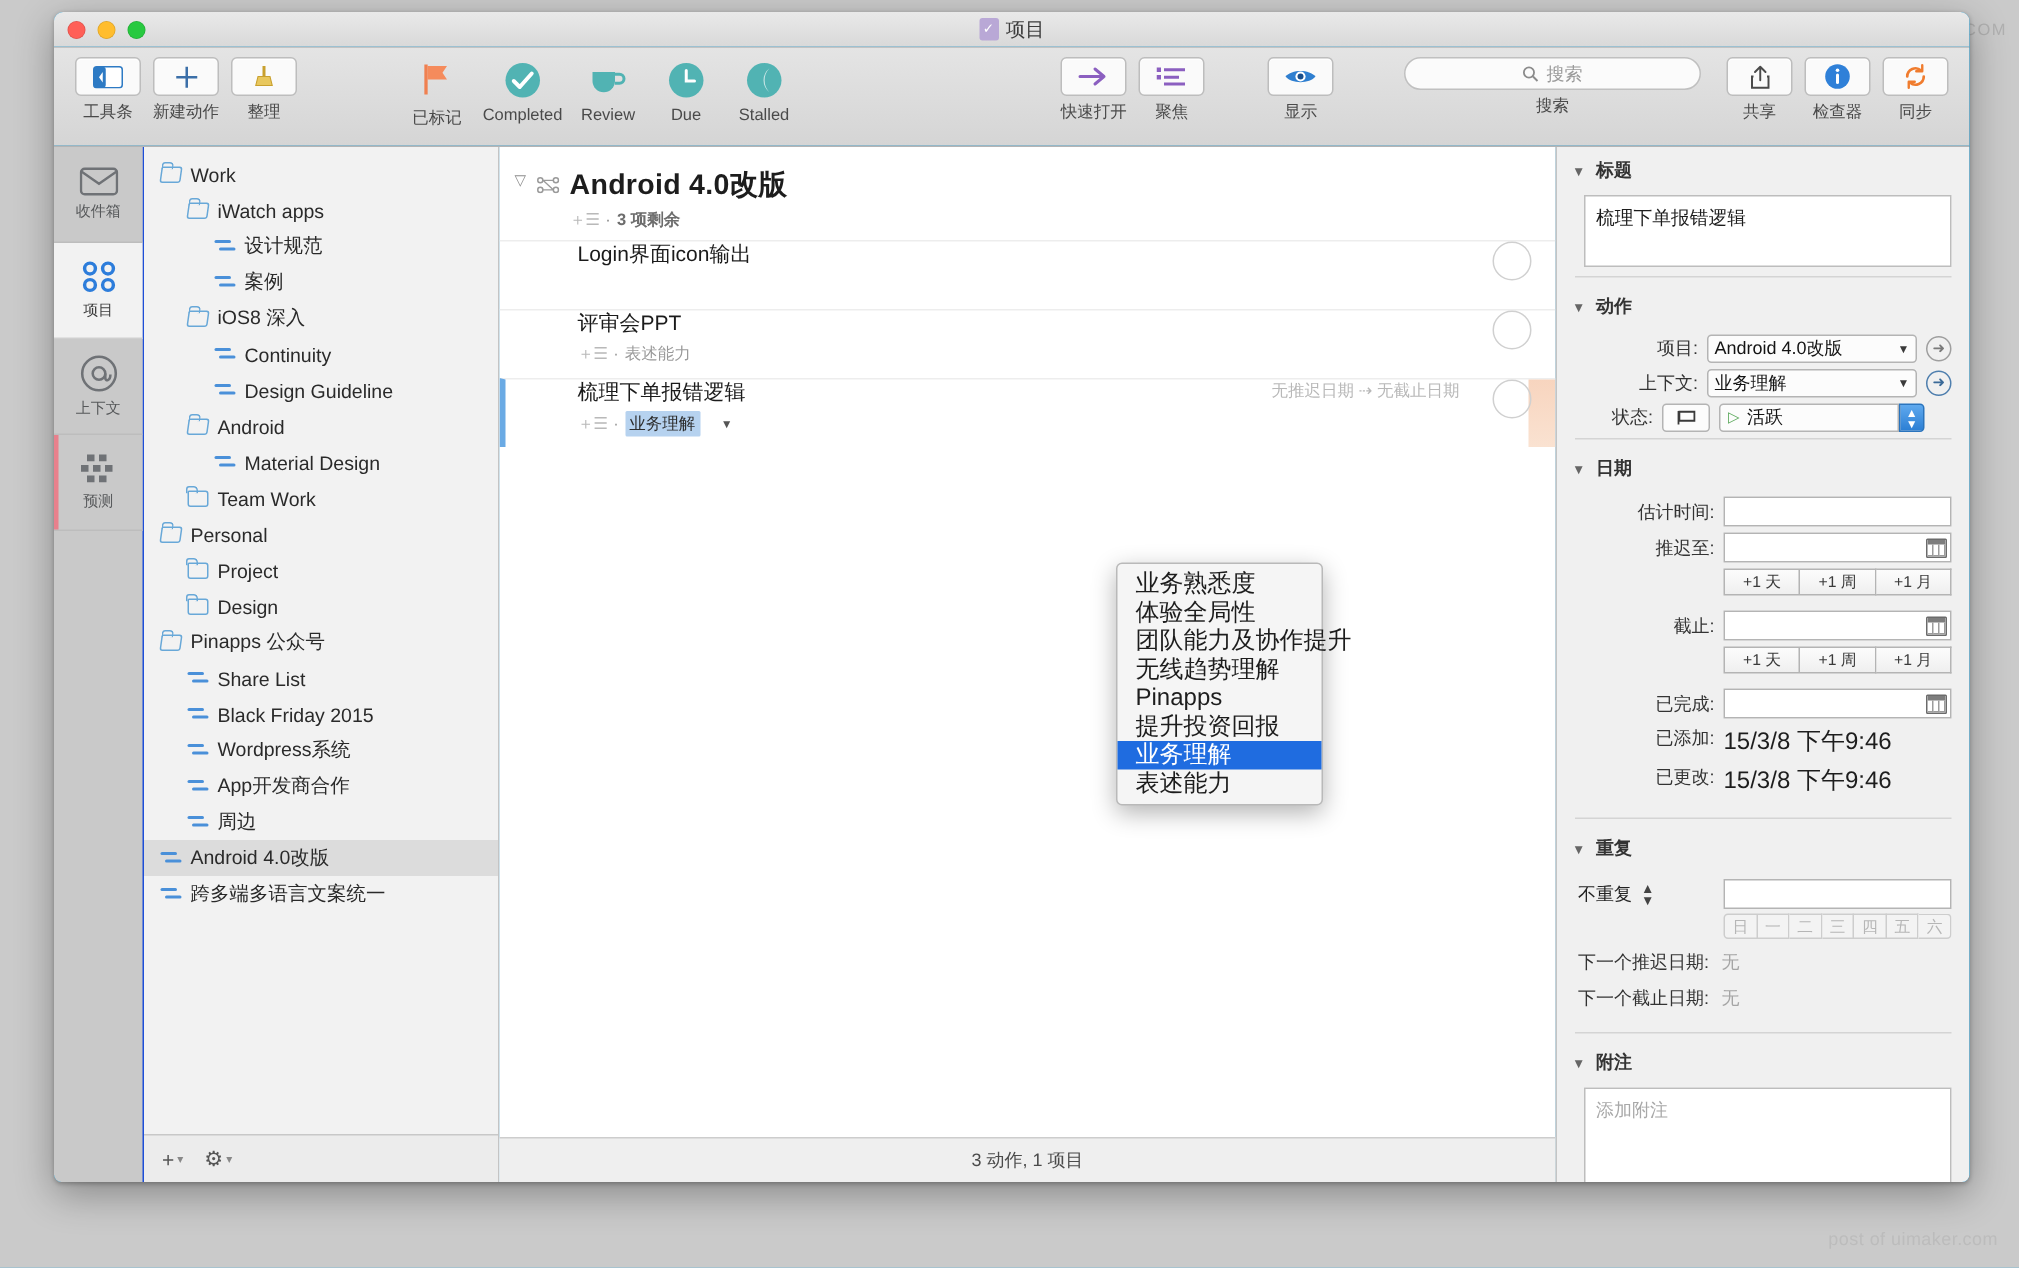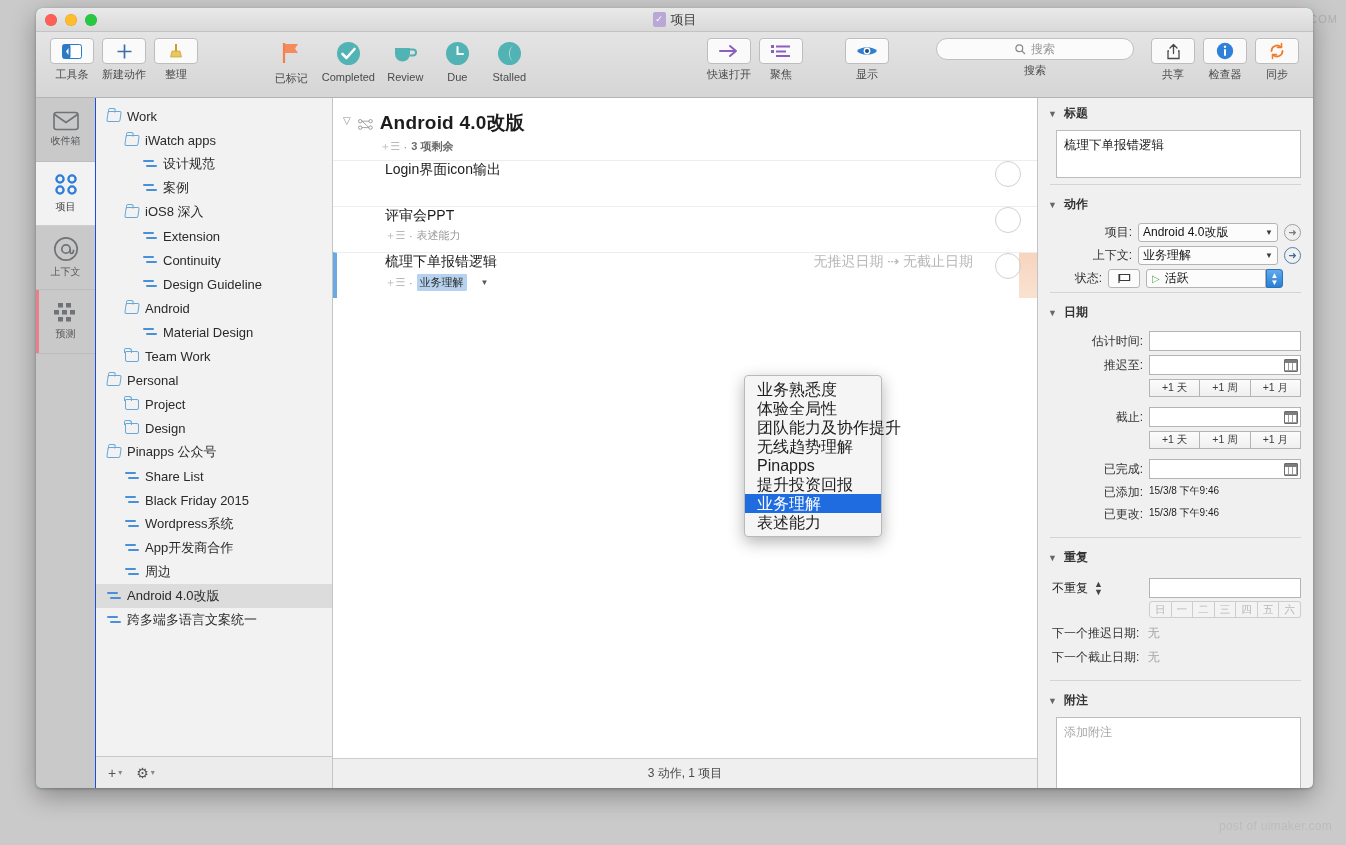--- a/index.html
+++ b/index.html
@@ -183,21 +183,21 @@
   .task.selected { border-left: 4px solid #6aaae4; padding-left: 48px; background: #fff; }
   .task.selected::after {
     content: ""; position: absolute; right: 0; top: 0; width: 18px; height: 100%;
     background: linear-gradient(#f6cdb3, #f9ddc9);
     opacity: .85;
   }
   .circle {
     width: 26px; height: 26px; border-radius: 50%;
     border: 1.6px solid #d0d0d0; flex: none; position: relative; z-index: 3;
   }
-  .t-dates { font-size: 14px; color: #b8b8b8; margin-right: 22px; }
+  .t-dates { font-size: 11px; color: #b8b8b8; margin-right: 22px; }
   .ctx-chip {
     background: #b6d2ef; color: #2d2d2d; font-size: 11px;
     padding: 1px 3px; border-radius: 1px;
   }
   .caret-dn { font-size: 8px; color: #555; margin-left: 10px; }
 
   
   .menu {
     position: absolute; left: 411px; top: 277px; width: 138px;
     background: #f5f5f5; border: 1px solid #b9b9b9; border-radius: 4px;
@@ -282,21 +282,21 @@
   }
   .plusrow div {
     flex: 1; height: 18px; background: linear-gradient(#fcfcfc,#efefef);
     border: 1px solid #b4b4b4; border-left: none;
     font-size: 10.5px; color: #3a3a3a; display: flex;
     align-items: center; justify-content: center;
   }
   .plusrow div:first-child { border-left: 1px solid #b4b4b4; }
   .kv { display: flex; justify-content: flex-end; gap: 6px; margin: 5px 12px 0 0; }
   .kv .k { font-size: 12px; color: #333; }
-  .kv .v { font-size: 10px; color: #1d1d1d; width: 152px; }
+  .kv .v { font-size: 16px; color: #1d1d1d; width: 152px; }
 
   .repeat-row { display: flex; align-items: center; gap: 6px; margin: 6px 12px 0 14px; }
   .rep-sel { font-size: 12px; color: #222; }
   .up-dn { font-size: 9px; color: #444; line-height: 8px; text-align: center; }
   .rep-field { width: 152px; height: 20px; background: #fff; border: 1px solid #b4b4b4; margin-left: auto; }
   .weekdays { width: 152px; display: flex; margin-left: auto; margin-right: 12px; margin-top: 3px; }
   .weekdays div {
     flex: 1; height: 17px; background: #f3f3f3; border: 1px solid #cdcdcd;
     border-left: none; font-size: 10.5px; color: #b6b6b6;
     display: flex; align-items: center; justify-content: center;
@@ -573,29 +573,20 @@
                   <i></i>
                 </span>
               </span>
               <span>案例</span>
             </div>
             <div class="side-row" style="padding-left: 28px;">
               <span class="ico">
                 <span class="folder open"></span>
               </span>
               <span>iOS8 深入</span>
-            </div>
-            <div class="side-row" style="padding-left: 46px;">
-              <span class="ico">
-                <span class="proj-ico">
-                  <i></i>
-                  <i></i>
-                </span>
-              </span>
-              <span>Extension</span>
             </div>
             <div class="side-row" style="padding-left: 46px;">
               <span class="ico">
                 <span class="proj-ico">
                   <i></i>
                   <i></i>
                 </span>
               </span>
               <span>Continuity</span>
             </div>

